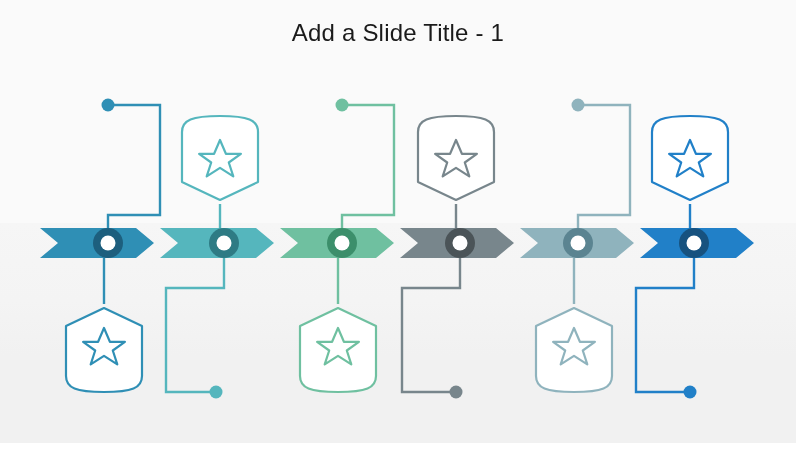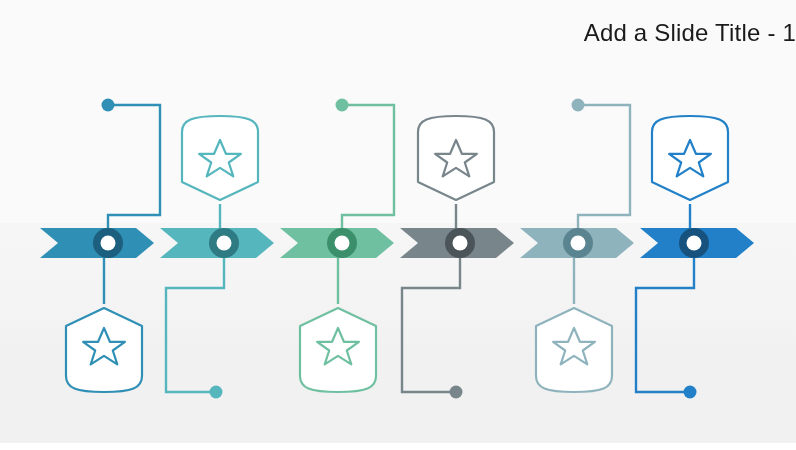--- a/index.html
+++ b/index.html
@@ -35,21 +35,21 @@
     position: absolute;
     left: 0; top: 443px;
     width: 796px; height: 7px;
     background: #ffffff;
   }
   
   #page-title {
     position: absolute;
     left: 0; top: 18px;
     width: 796px;
-    text-align: right;
+    text-align: center;
     font-size: 24px;
     font-weight: 400;
     color: #1a1a1a;
     letter-spacing: 0.2px;
     line-height: 30px;
   }
   
   #artwork {
     position: absolute;
     left: 0; top: 0;

